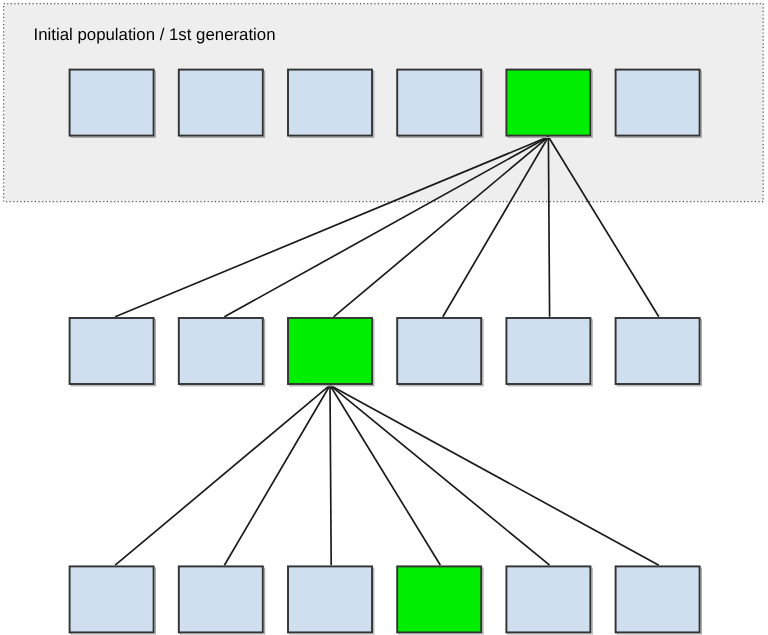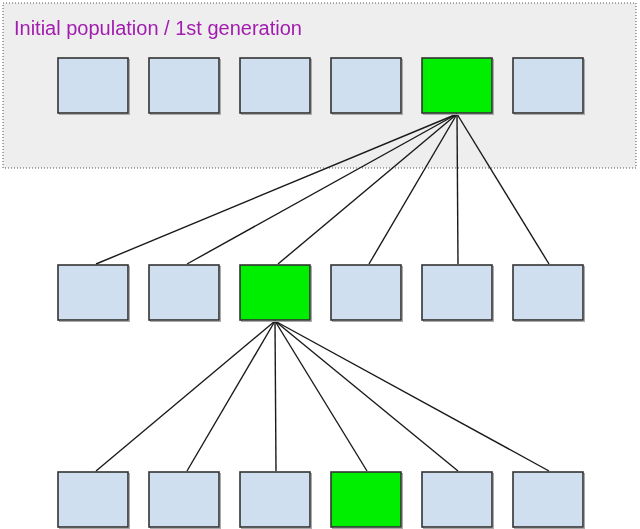--- a/index.html
+++ b/index.html
@@ -20,25 +20,25 @@
   }
   #diagram-svg {
     position: absolute;
     left: 0;
     top: 0;
     width: 640px;
     height: 529px;
   }
   .panel-title {
     position: absolute;
-    left: 14px;
+    left: 28px;
     top: 16px;
-    font-size: 20px;
+    font-size: 14px;
     line-height: 24px;
-    color: #a21caf;
+    color: #000000;
     white-space: nowrap;
     font-family: "Liberation Sans", sans-serif;
   }
 </style>
 </head>
 <body>
 
 <div id="canvas">
 
   <svg id="diagram-svg" viewBox="0 0 640 529" xmlns="http://www.w3.org/2000/svg">

